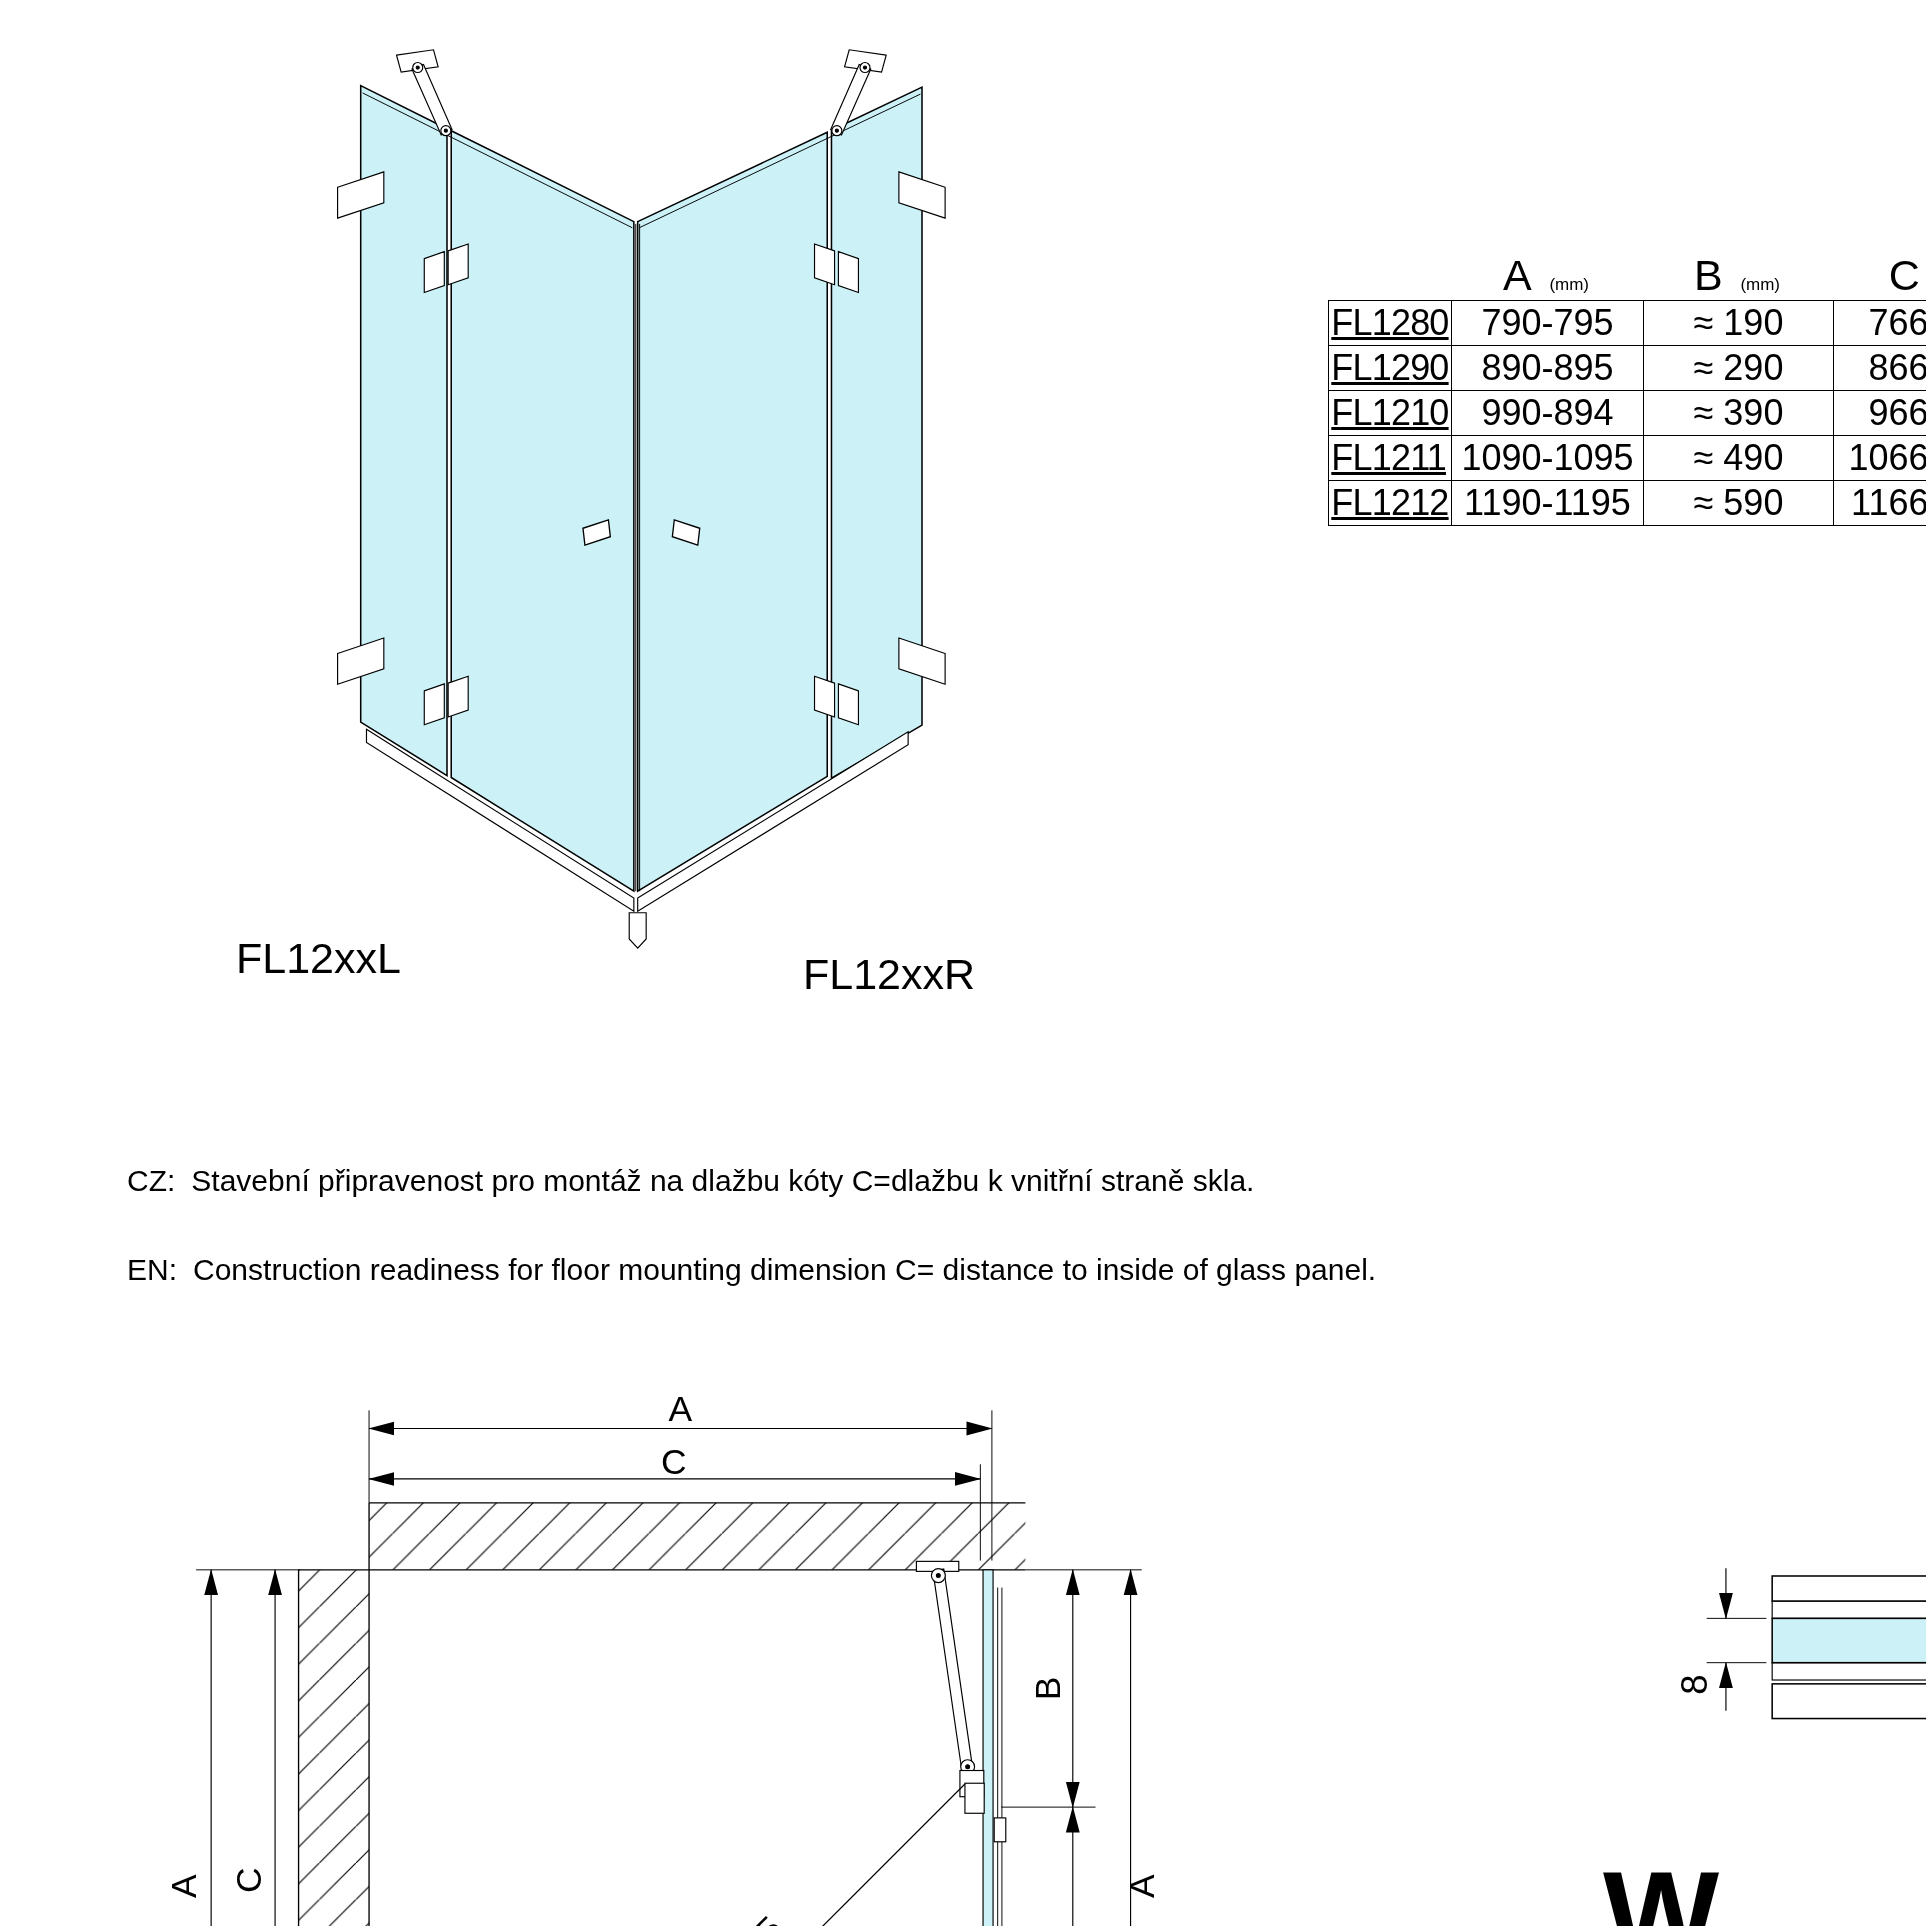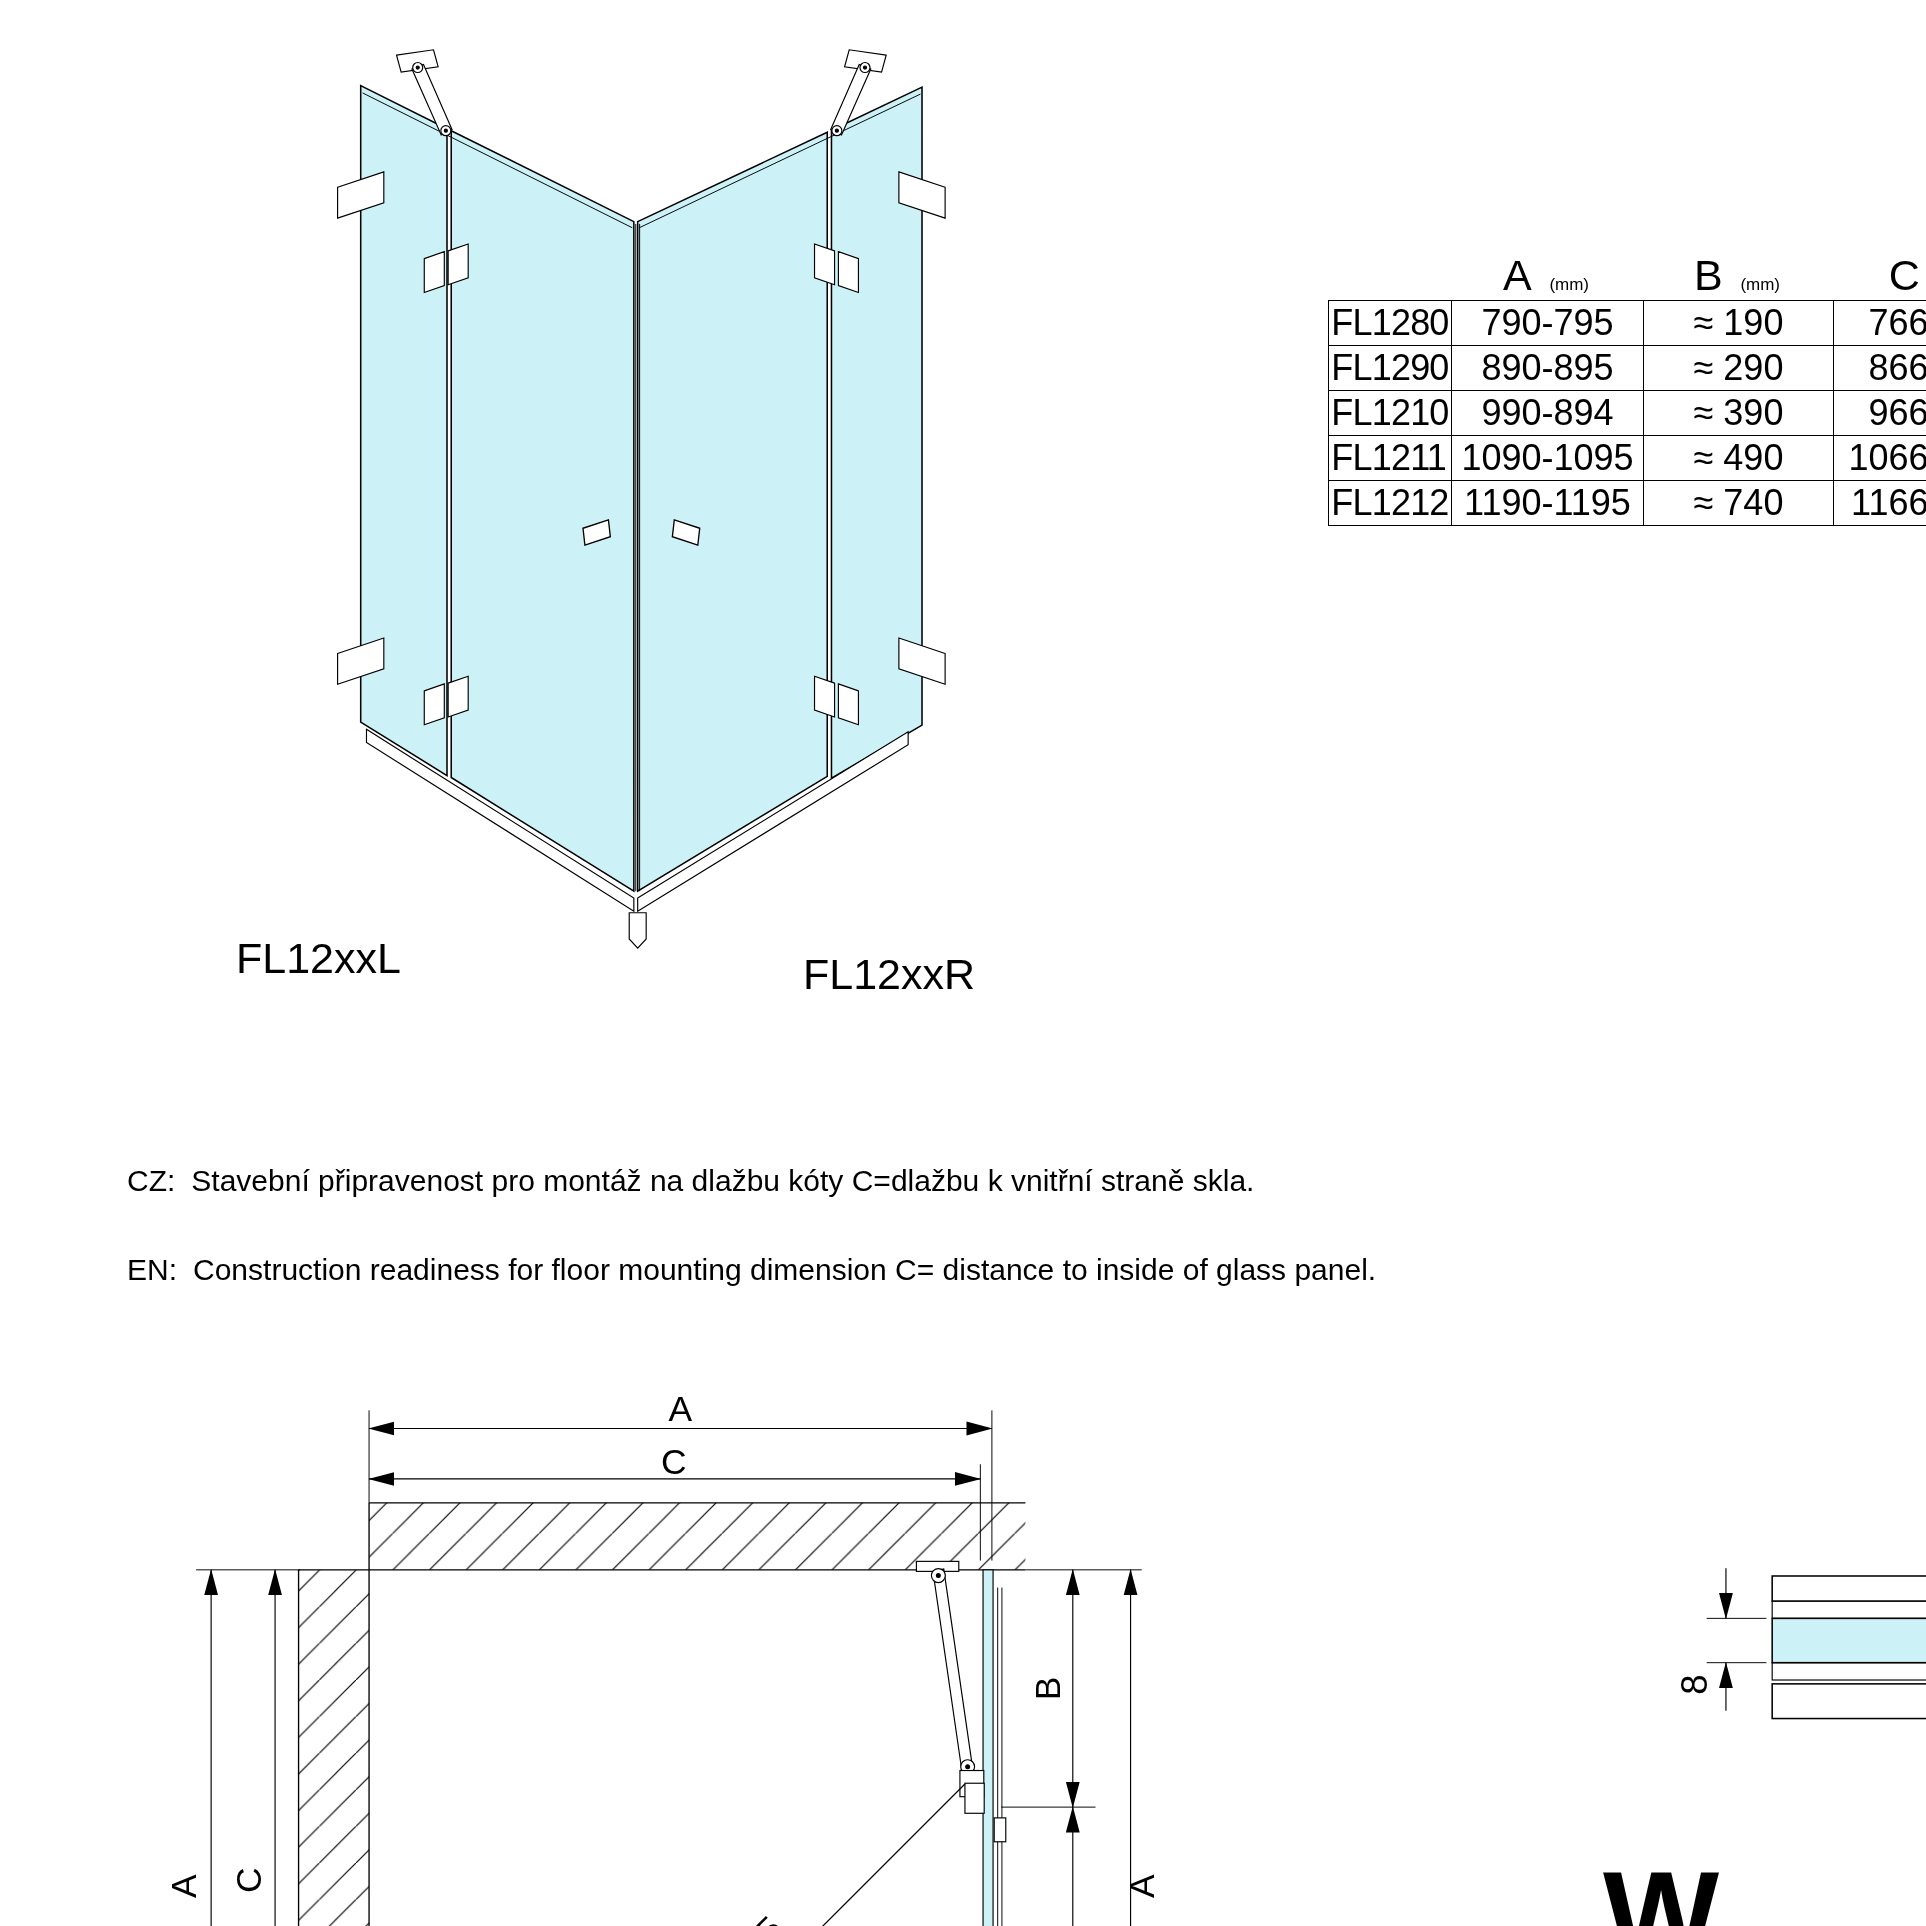--- a/index.html
+++ b/index.html
@@ -15,21 +15,21 @@
   
   .tbl{position:absolute;left:1328px;top:251px;width:710px;}
   .tbl .hdr{display:grid;grid-template-columns:122px 192px 190px 202px;height:49px;align-items:end;}
   .tbl .hdr .hcell{text-align:center;padding-bottom:3.1px;}
   .tbl .hdr .letter{font-size:43px;}
   .tbl .hdr .unit{font-size:17px;margin-left:16px;}
   .tbl .box{border:1.9px solid #000;}
   .tbl .row{display:grid;grid-template-columns:122px 192px 190px 202px;height:44px;border-top:1.5px solid #000;}
   .tbl .row:first-child{border-top:none;}
   .tbl .cell{display:flex;align-items:center;justify-content:center;font-size:36px;border-left:1.5px solid #000;white-space:nowrap;}
-  .tbl .cell.model{border-left:none;justify-content:flex-start;padding-left:2.3px;letter-spacing:-0.8px;}
+  .tbl .cell.model{border-left:none;justify-content:flex-start;padding-left:2.3px;letter-spacing:-0.8px;text-decoration:underline;}
   .note{position:absolute;left:127px;font-size:30px;white-space:nowrap;}
   .note .lbl{display:inline-block;margin-right:16px;}
 </style>
 </head>
 <body>
 
 <svg class="abs" style="left:270px;top:39px;" width="871" height="940" viewBox="0 0 2260 2440">
   <g fill="#ccf2f8" stroke="#000" stroke-width="4">
     <polygon points="235,121 459,233 459,1912 235,1773"></polygon>
     <polygon points="470,238 944,474 944,2212 470,1917"></polygon>
@@ -115,21 +115,21 @@
     </div>
     <div class="row">
       <div class="cell model">FL1211</div>
       <div class="cell">1090-1095</div>
       <div class="cell">≈ 490</div>
       <div class="cell">1066-1071</div>
     </div>
     <div class="row">
       <div class="cell model">FL1212</div>
       <div class="cell">1190-1195</div>
-      <div class="cell">≈ 740</div>
+      <div class="cell">≈ 590</div>
       <div class="cell">1166-1171</div>
     </div>
   </div>
 </div>
 
 <div class="note" style="top:1164px;">
   <span class="lbl">CZ:</span><span>Stavební připravenost pro montáž na dlažbu kóty C=dlažbu k vnitřní straně skla.</span>
 </div>
 <div class="note" style="top:1253px;">
   <span class="lbl">EN:</span><span>Construction readiness for floor mounting dimension C= distance to inside of glass panel.</span>

